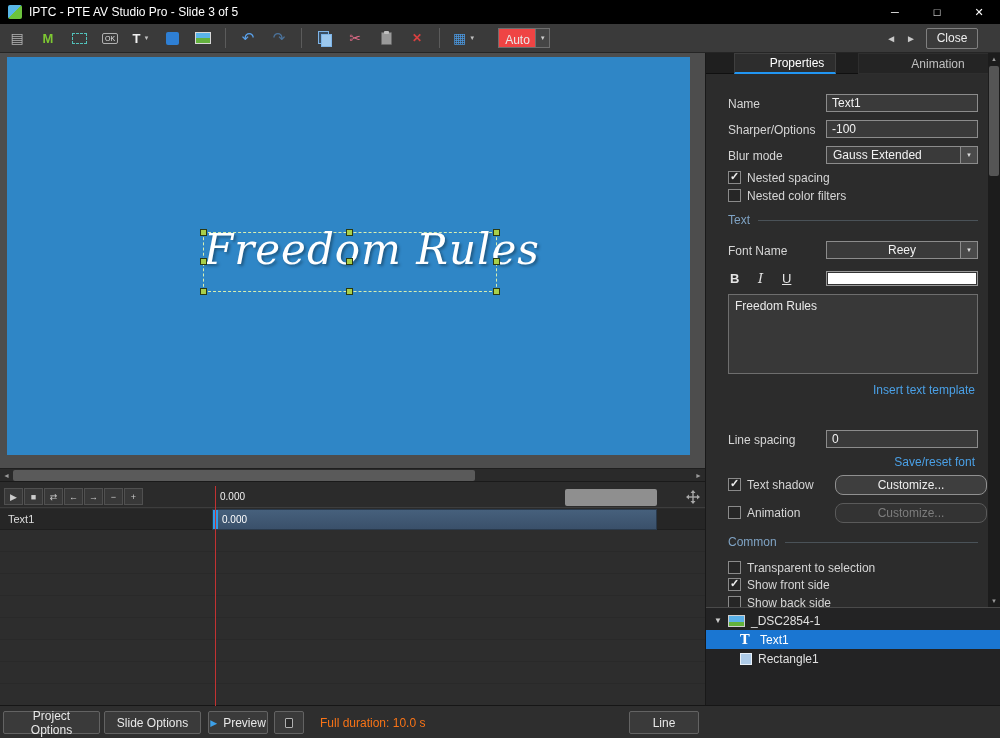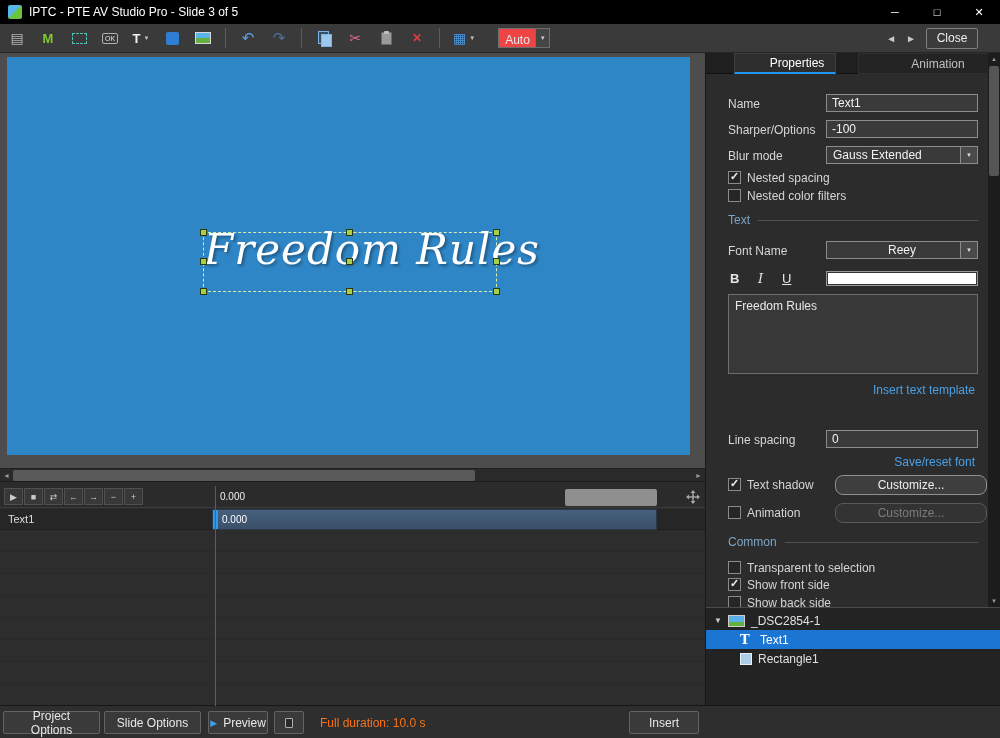--- a/index.html
+++ b/index.html
@@ -389,16 +389,16 @@
     <button class="sbtn sb-project">Project Options</button>
     <button class="sbtn sb-slide">Slide Options</button>
     <button class="sbtn sb-preview">
       <span class="preview-play">▶</span>
       <span>Preview</span>
     </button>
     <button class="sbtn sb-mini">
       <span class="monitor-icon"></span>
     </button>
     <span class="duration-text">Full duration: 10.0 s</span>
-    <button class="sbtn sb-tools">Insert</button>
+    <button class="sbtn sb-tools">Line</button>
   </div>
 
 </div>
 
 </body></html>

